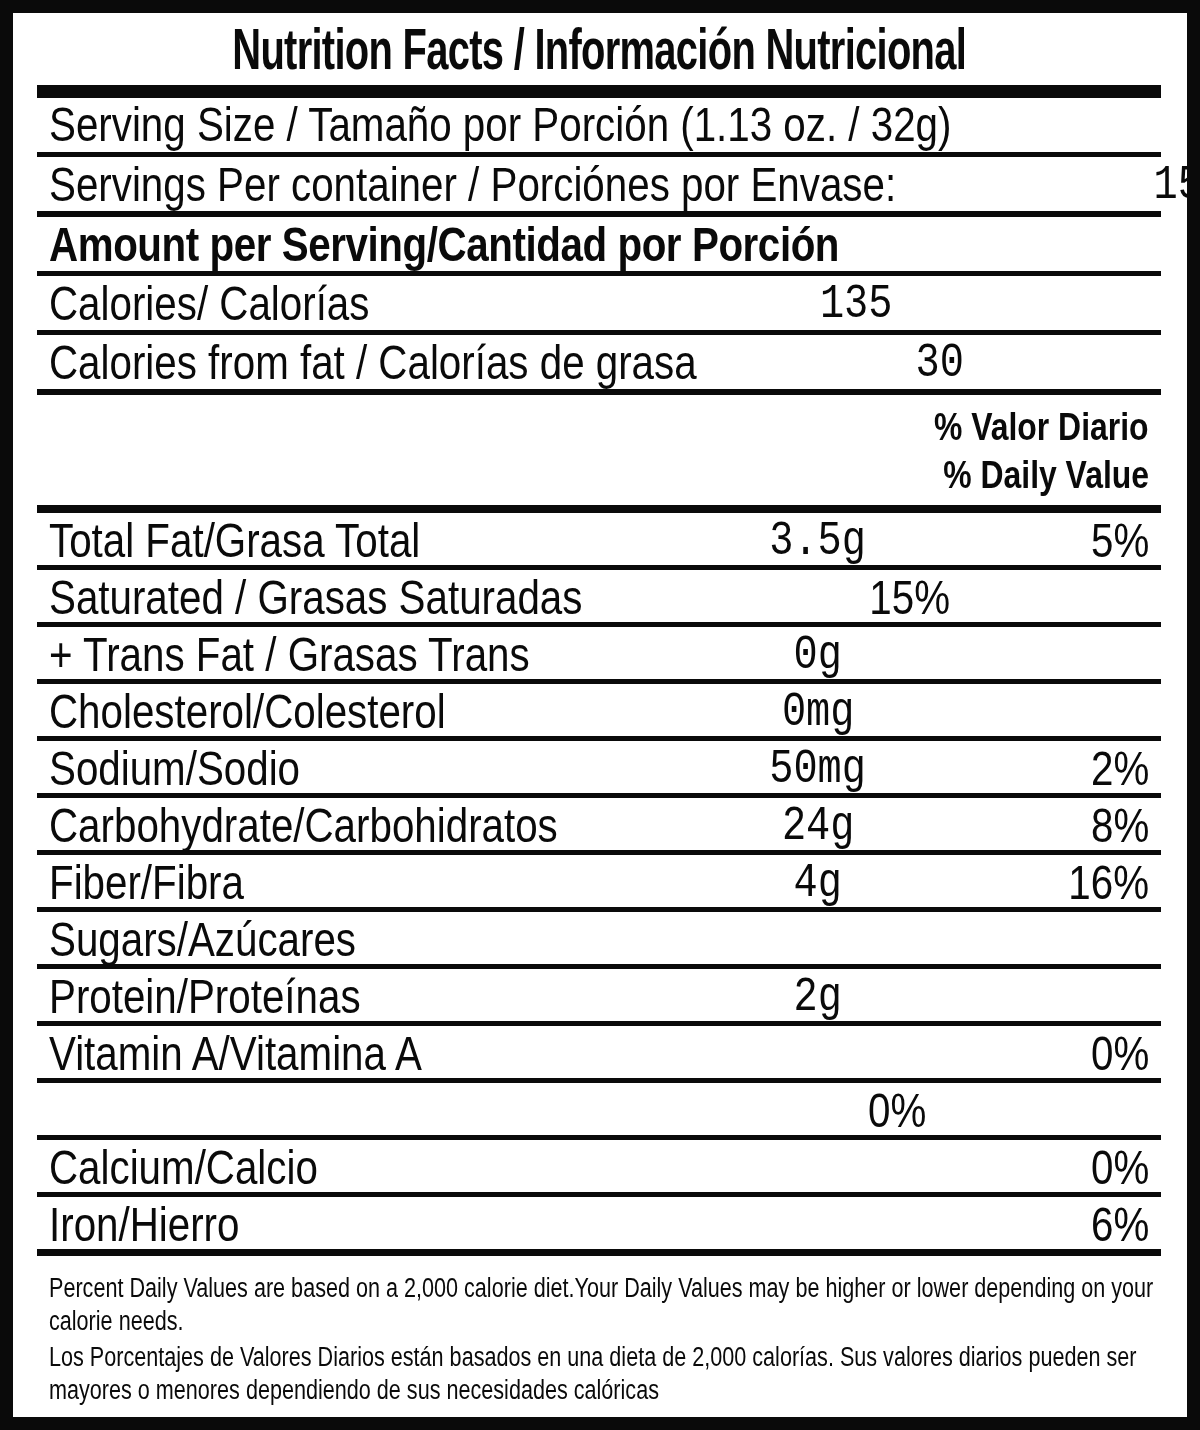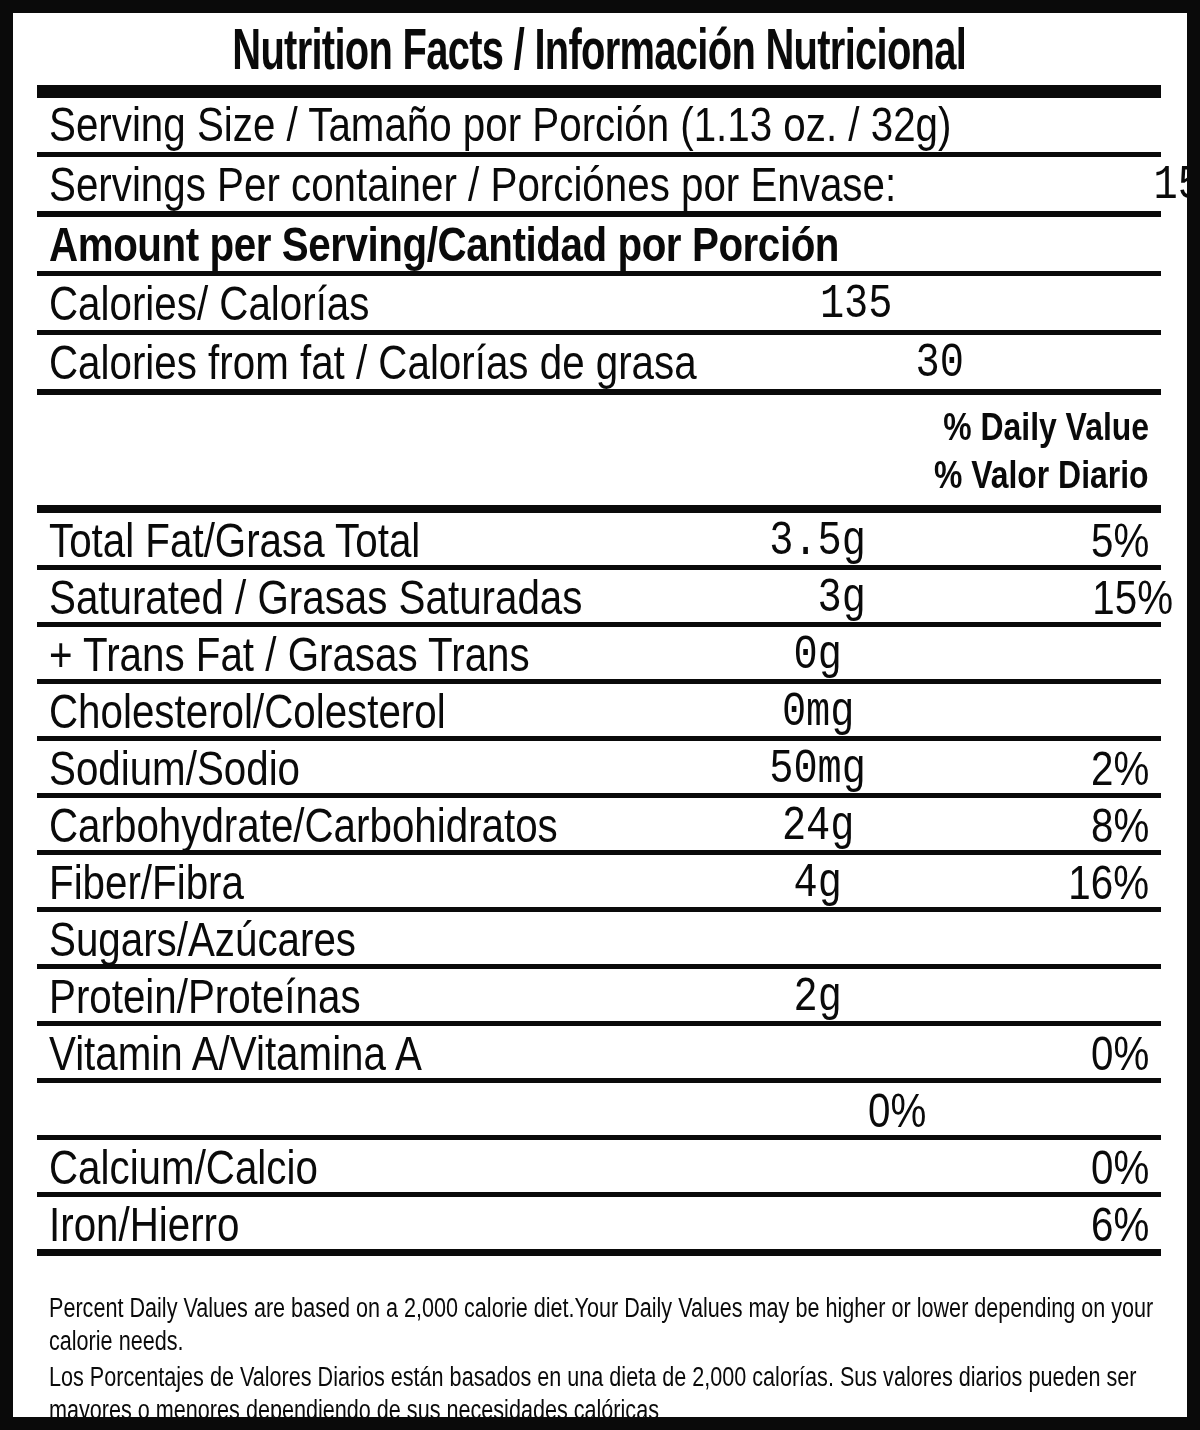--- a/index.html
+++ b/index.html
@@ -52,21 +52,21 @@
   .pct { text-align: right; padding-right: 12px; }
   .heading { font-weight: bold; letter-spacing: -0.5px; }
 
   .dv-block { padding: 8px 0 6px 0; }
   .dv-line {
     height: 48px; line-height: 48px;
     text-align: right; padding-right: 12px;
     font-size: 38px; font-weight: bold;
   }
 
-  .footnote { padding: 36px 0 0 12px; }
+  .footnote { padding: 16px 0 0 12px; }
   .footnote p {
     width: 1390px;
     transform: scaleX(0.80); transform-origin: 0 0;
     font-size: 27px; line-height: 33px;
     margin-bottom: 3px;
   }
 </style>
 </head>
 <body>
 
@@ -110,39 +110,38 @@
     <div class="row">
       <span class="lab"><span class="cx cx-l">Calories from fat / Calorías de grasa</span></span>
       <span class="amt"><span class="cx cx-c">30</span></span>
       <span class="pct"></span>
     </div>
 
     <div class="sep-6"></div>
 
     <div class="dv-block">
       <div class="dv-line">
-        <span class="cx cx-r">% Daily Value</span>
+        <span class="cx cx-r">% Valor Diario</span>
       </div>
       <div class="dv-line">
-        <span class="cx cx-r">% Valor Diario</span>
+        <span class="cx cx-r">% Daily Value</span>
       </div>
     </div>
 
     <div class="sep-8"></div>
 
     <div id="nutrient-rows">
   <div class="row nutri">
     <span class="lab"><span class="cx cx-l">Total Fat/Grasa Total</span></span>
     <span class="amt"><span class="cx cx-c">3.5g</span></span>
     <span class="pct"><span class="cx cx-r">5%</span></span>
   </div>
 <div class="sep"></div>
   <div class="row nutri">
     <span class="lab"><span class="cx cx-l">Saturated / Grasas Saturadas</span></span>
-    <span class="amt"><span class="cx cx-c">3g</span></span>
     <span class="pct"><span class="cx cx-r">15%</span></span>
   </div>
 <div class="sep"></div>
   <div class="row nutri">
     <span class="lab"><span class="cx cx-l">+ Trans Fat / Grasas Trans</span></span>
     <span class="amt"><span class="cx cx-c">0g</span></span>
     <span class="pct"><span class="cx cx-r"></span></span>
   </div>
 <div class="sep"></div>
   <div class="row nutri">

